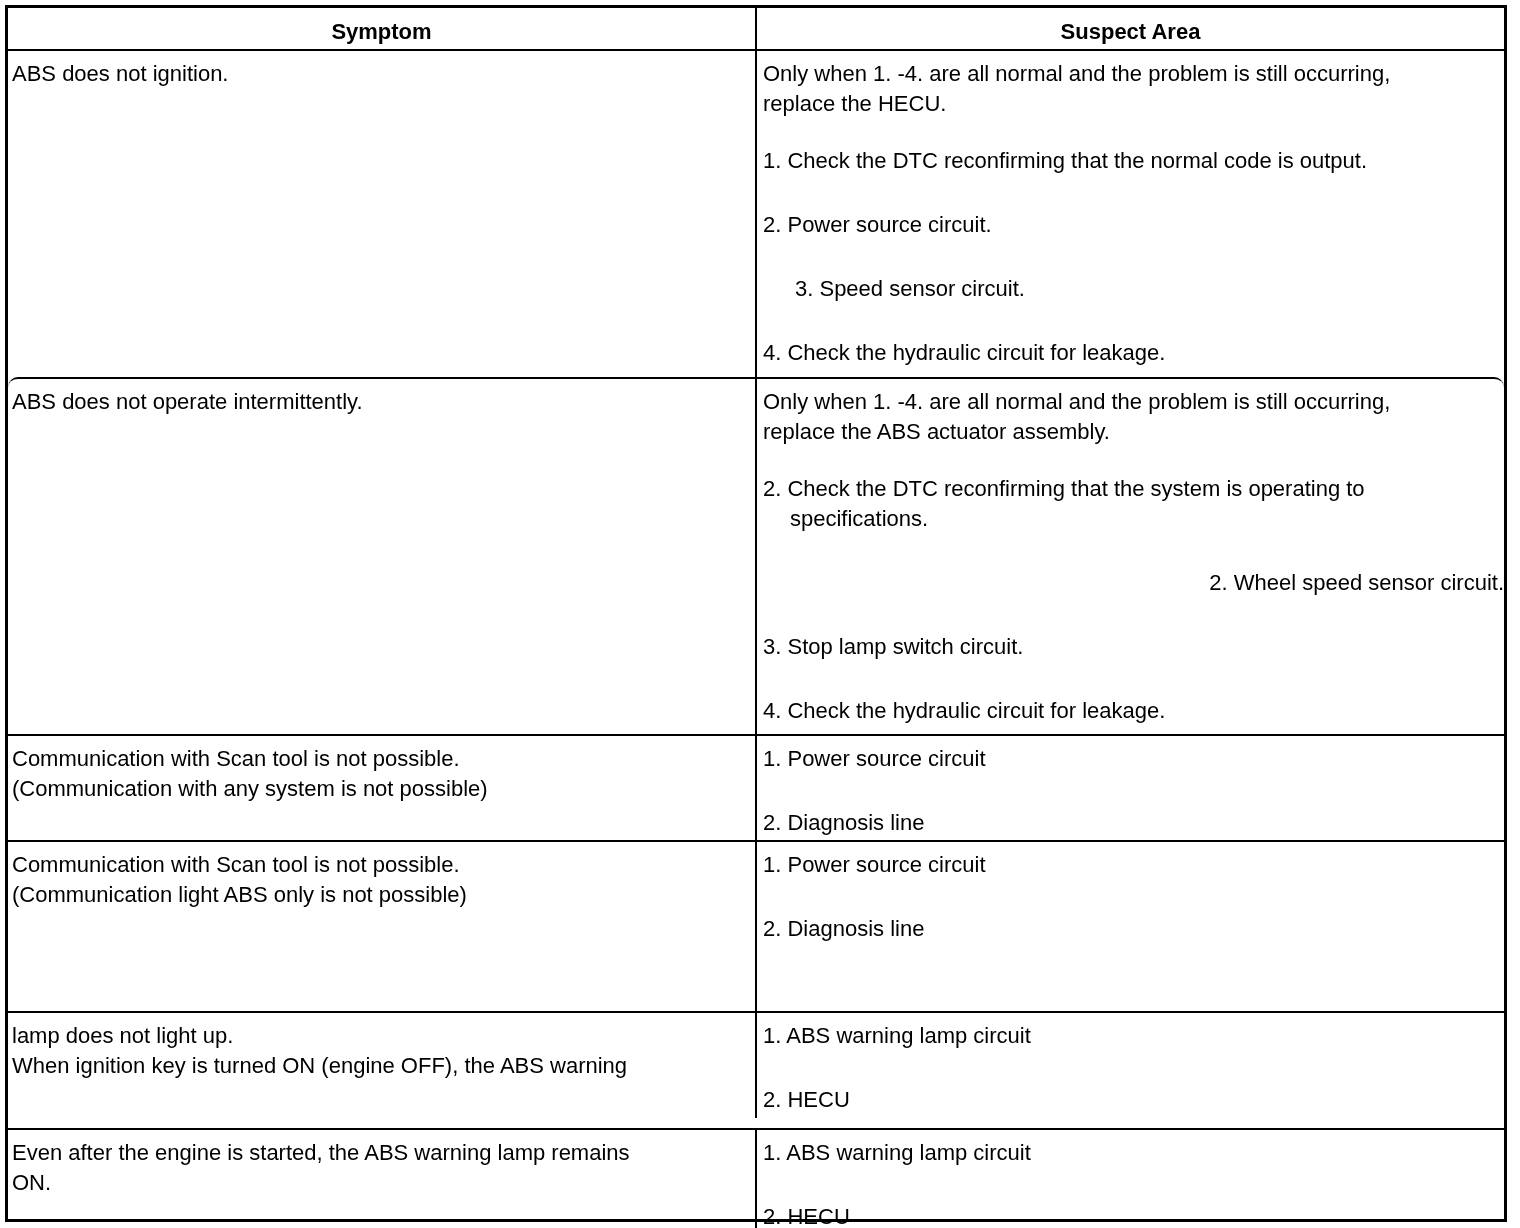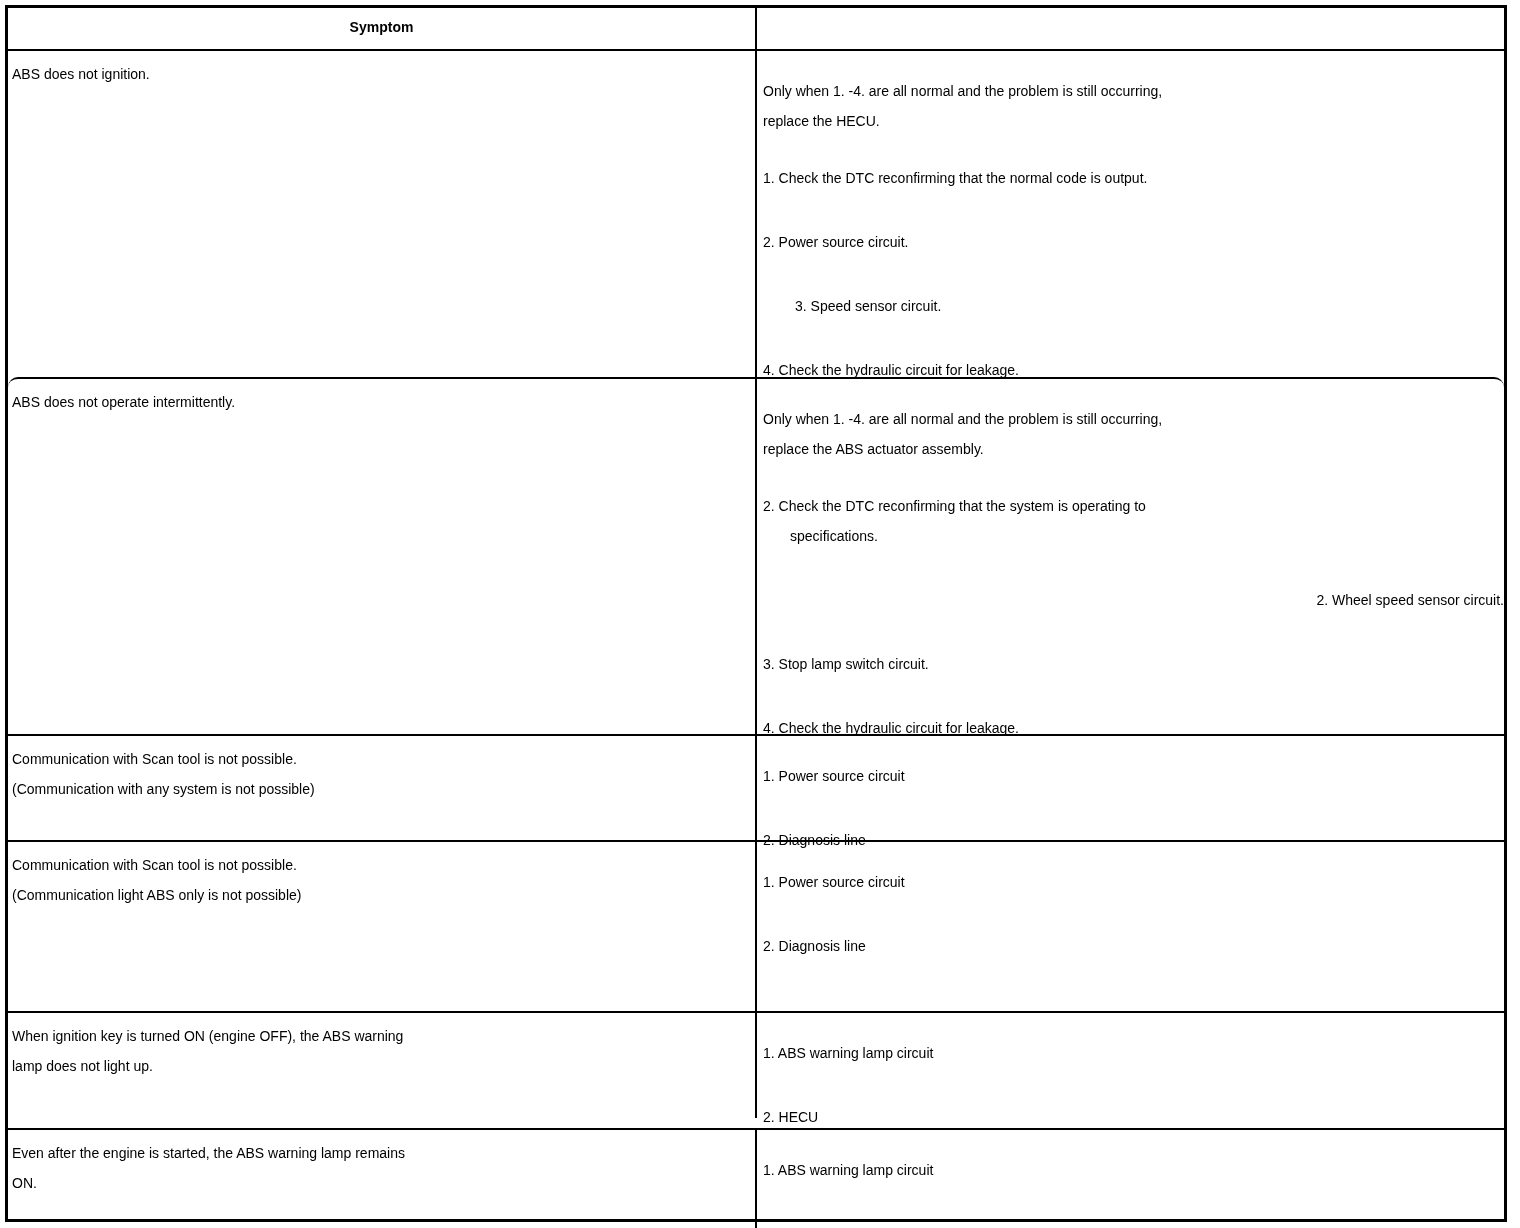--- a/index.html
+++ b/index.html
@@ -2,36 +2,37 @@
 <html><head>
   <meta charset="utf-8">
   <style>
     html, body { margin: 0; padding: 0; background: #ffffff; }
     body { width: 1520px; height: 1228px; position: relative; overflow: hidden; }
     .tbl {
       position: absolute; left: 5px; top: 5px;
       width: 1502px; height: 1217px;
       border: 3px solid #000; box-sizing: border-box;
       font-family: "Liberation Sans", sans-serif;
-      font-size: 14px; color: #000;
+      font-size: 22px; color: #000;
     }
     .row { position: absolute; left: 0; right: 0; border-top: 2px solid #000; box-sizing: border-box; }
     .row.first { border-top: none; }
     .cell { position: absolute; top: 0; bottom: 0; box-sizing: border-box; }
     .c1 { left: 0; width: 749px; border-right: 2px solid #000; padding: 8px 0 0 4px; }
-    .c2 { left: 749px; right: 0; padding: 25px 0 0 6px; }
+    .c2 { left: 749px; right: 0; padding: 8px 0 0 6px; }
     .hdr .cell { text-align: center; font-weight: bold; padding: 11px 0 0 0; }
     .line { line-height: 30px; white-space: nowrap; }
   </style>
 </head>
 <body>
 
 <div class="tbl">
   <div class="row first hdr" style="top:0;height:43px;">
     <div class="cell c1">Symptom</div>
+    <div class="cell c2">Suspect Area</div>
   </div>
 
   <div class="row" style="top:41px;height:330px;">
     <div class="cell c1">
       <div class="line">ABS does not ignition.</div>
     </div>
     <div class="cell c2">
       <div class="line">Only when 1. -4. are all normal and the problem is still occurring,</div>
       <div class="line">replace the HECU.</div>
       <div class="line" style="margin-top:27px;">1. Check the DTC reconfirming that the normal code is output.</div>
@@ -73,22 +74,22 @@
       <div class="line">(Communication light ABS only is not possible)</div>
     </div>
     <div class="cell c2">
       <div class="line">1. Power source circuit</div>
       <div class="line" style="margin-top:34px;">2. Diagnosis line</div>
     </div>
   </div>
 
   <div class="row" style="top:1003px;height:107px;">
     <div class="cell c1">
+      <div class="line">lamp does not light up.</div>
       <div class="line">When ignition key is turned ON (engine OFF), the ABS warning</div>
-      <div class="line">lamp does not light up.</div>
     </div>
     <div class="cell c2">
       <div class="line">1. ABS warning lamp circuit</div>
       <div class="line" style="margin-top:34px;">2. HECU</div>
     </div>
   </div>
 
   <div class="row" style="top:1108px;height:103px;margin-top:12px;">
     <div class="cell c1">
       <div class="line">Even after the engine is started, the ABS warning lamp remains</div>

